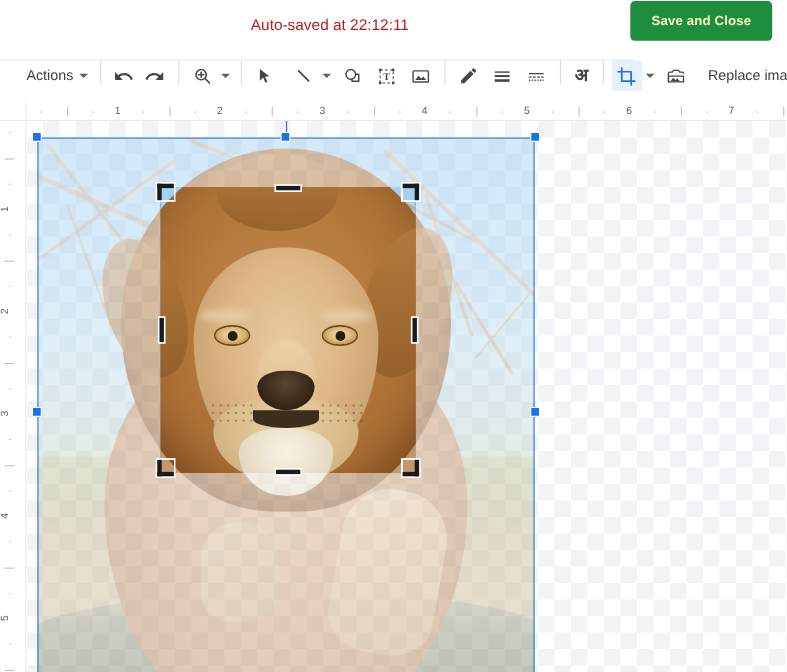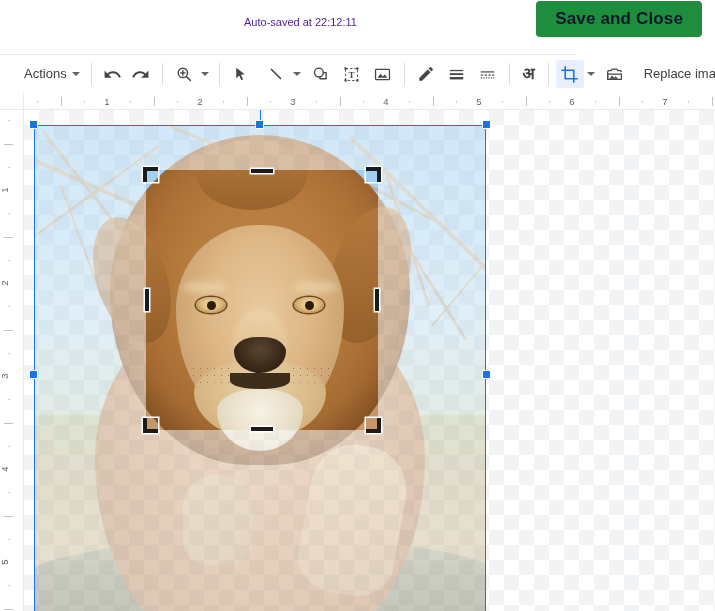--- a/index.html
+++ b/index.html
@@ -18,43 +18,43 @@
     background: #fff;
     display: flex; align-items: center;
   }
   #doc-title {
     position: absolute; left: 22px; top: 4px;
     font-size: 24px; color: #202124;
     font-weight: 400; letter-spacing: 0.1px;
     line-height: 34px;
   }
   #autosave {
-    position: absolute; left: 244px; top: 14px;
-    font-size: 11px; color: #4c1d95;
+    position: absolute; left: 228px; top: 14px;
+    font-size: 14px; color: #b91c1c;
     line-height: 16px;
   }
   #save-close-btn {
     position: absolute; right: 13px; top: 1px;
     height: 36px; padding: 16px 19px;
-    background: #1e8e3e; color: #0f172a;
+    background: #1e8e3e; color: #fef9c3;
     border: none; border-radius: 4px;
     font-family: "Liberation Sans", sans-serif;
-    font-size: 17px; font-weight: 700;
+    font-size: 12px; font-weight: 700;
     letter-spacing: 0.15px;
     cursor: pointer;
     display: flex; align-items: center; justify-content: center;
   }
 
   
   #toolbar {
     position: absolute; left: 0; top: 54px;
     width: 576px; height: 39px;
     background: #fff;
     border-top: 1px solid #e8eaed;
-    display: flex; align-items: center;
+    display: flex; align-items: flex-start;
     padding-left: 16px;
   }
   .tb-item {
     height: 28px; min-width: 28px;
     display: flex; align-items: center; justify-content: center;
     border-radius: 3px; cursor: pointer;
     color: #444746;
     flex: 0 0 auto;
   }
   .tb-item.active { background: #e8f0fe; }

